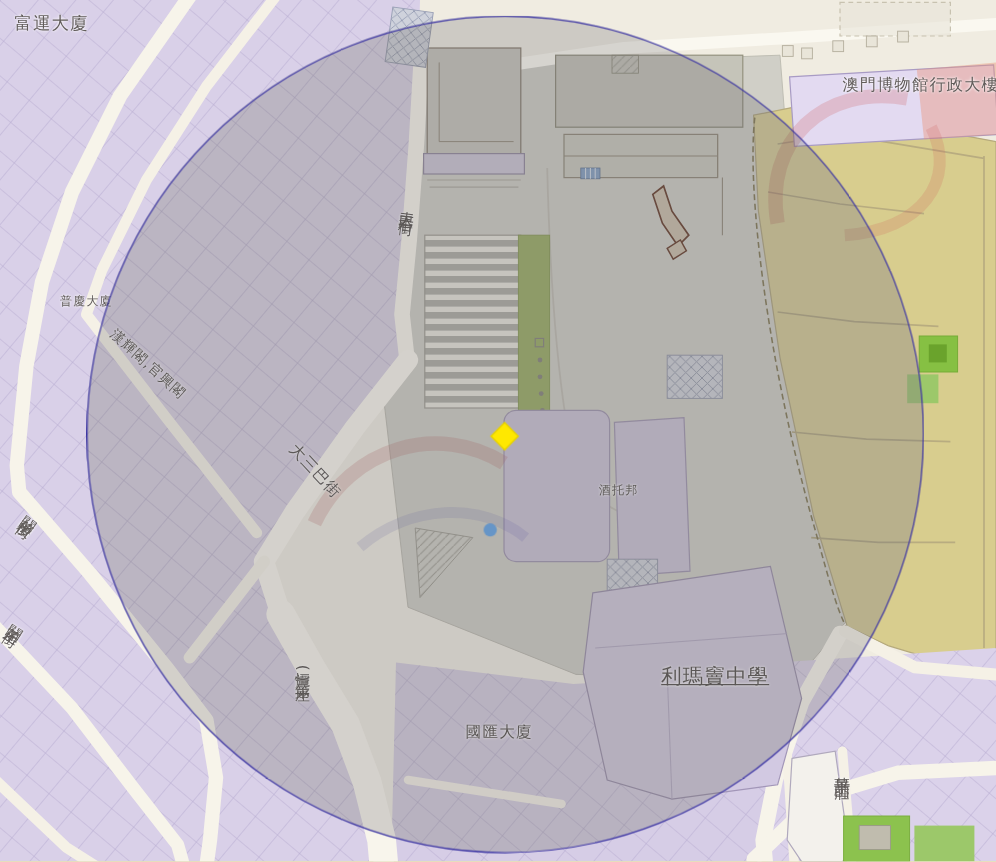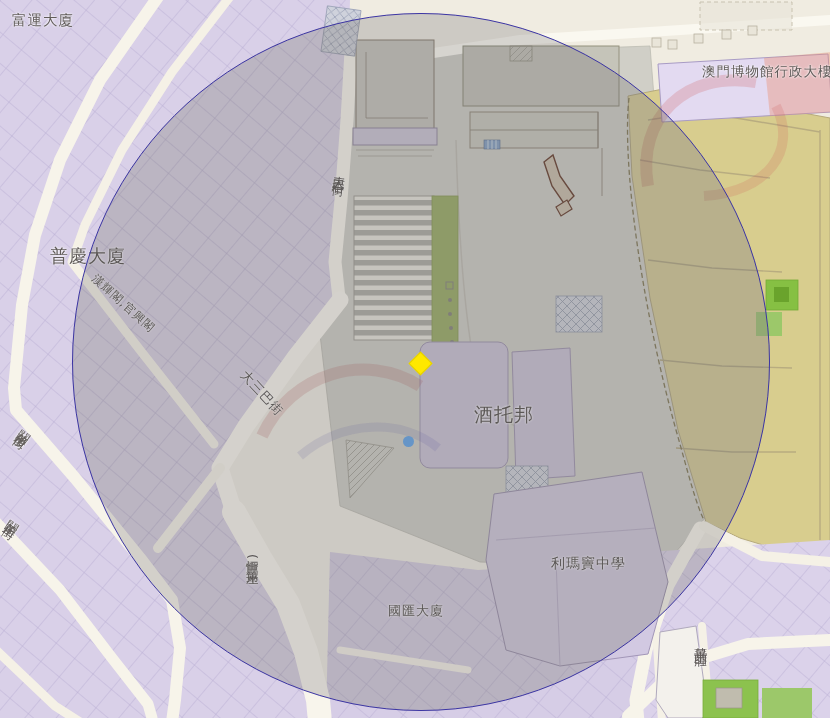--- a/index.html
+++ b/index.html
@@ -157,28 +157,28 @@
     <path d="M262,436 C292,372 366,352 420,386" stroke="rgba(206,84,84,0.20)" stroke-width="12"></path>
     <path d="M300,456 C342,420 402,418 438,448" stroke="rgba(96,96,206,0.15)" stroke-width="9"></path>
     <path d="M648,186 C636,118 686,70 756,82" stroke="rgba(206,84,84,0.22)" stroke-width="12"></path>
     <path d="M704,196 C768,192 798,150 776,106" stroke="rgba(206,84,84,0.18)" stroke-width="10"></path>
   </g>
 </svg>
 
 <div id="labels">
       <div class="lbl " style="left: 12px; top: 13px; font-size: 14.5px;">富運大廈</div>
       <div class="lbl " style="left: 702px; top: 64px; font-size: 13.5px;">澳門博物館行政大樓</div>
-      <div class="lbl " style="left: 50px; top: 247px; font-size: 18px;">普慶大廈</div>
+      <div class="lbl " style="left: 50px; top: 247px; font-size: 10px;">普慶大廈</div>
       <div class="lbl diag" style="left: 98px; top: 272px; font-size: 11.5px; transform: rotate(42deg);">漢輝閣,官興閣</div>
       <div class="lbl v" style="left: 334px; top: 166px; font-size: 12.5px; transform: rotate(7deg);">大三巴右街</div>
       <div class="lbl diag" style="left: 248px; top: 368px; font-size: 13px; transform: rotate(47deg);">大三巴街</div>
       <div class="lbl v" style="left: 24px; top: 424px; font-size: 12.5px; transform: rotate(36deg);">關前後街</div>
       <div class="lbl v" style="left: 12px; top: 514px; font-size: 12.5px; transform: rotate(33deg);">關前正街</div>
-      <div class="lbl " style="left: 474px; top: 405px; font-size: 19px;">酒托邦</div>
-      <div class="lbl " style="left: 551px; top: 556px; font-size: 14px;">利瑪竇中學</div>
+      <div class="lbl " style="left: 499px; top: 405px; font-size: 10px;">酒托邦</div>
+      <div class="lbl " style="left: 551px; top: 556px; font-size: 17px; text-decoration: underline;">利瑪竇中學</div>
       <div class="lbl " style="left: 388px; top: 596px; font-size: 13px; margin-top: 8px;">國匯大廈</div>
       <div class="lbl v2" style="left: 246px; top: 550px; font-size: 12.5px; height: 58px;">恒輝大廈(第二座)</div>
       <div class="lbl v" style="left: 694px; top: 636px; font-size: 13.5px;">華景山莊</div>
     </div>
 
 <div id="overlay-circle" style="left: 72px; top: 13px; height: 696px; width: 696px; border: 1.6px solid rgb(59, 52, 163); background: rgba(92, 90, 84, 0.16);"></div>
 <div id="marker-diamond" style="left: 411.5px; top: 354.5px; height: 15px; width: 15px; background: rgb(255, 232, 0); border: 1px solid rgb(227, 206, 0);"></div>
 <div id="marker-dot" style="left: 402.5px; top: 435.5px; height: 11px; width: 11px; background: rgb(95, 147, 201);"></div>
 
 </div>

